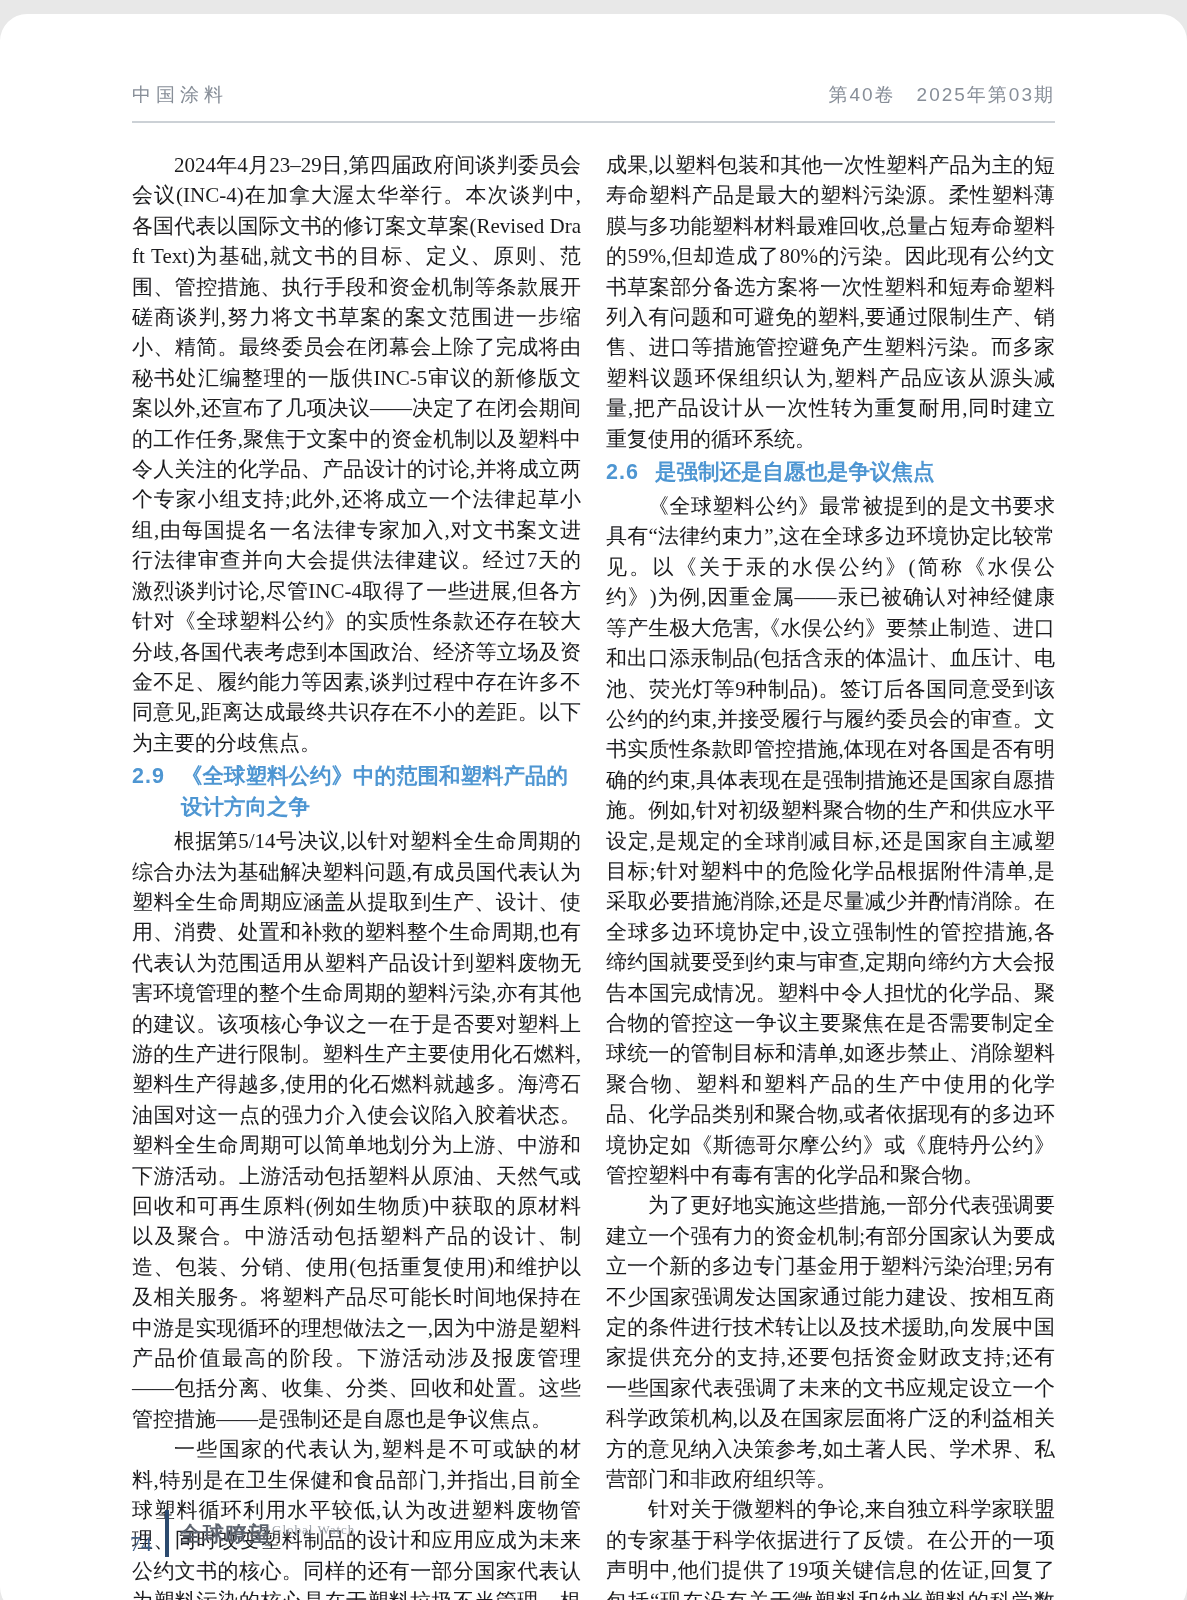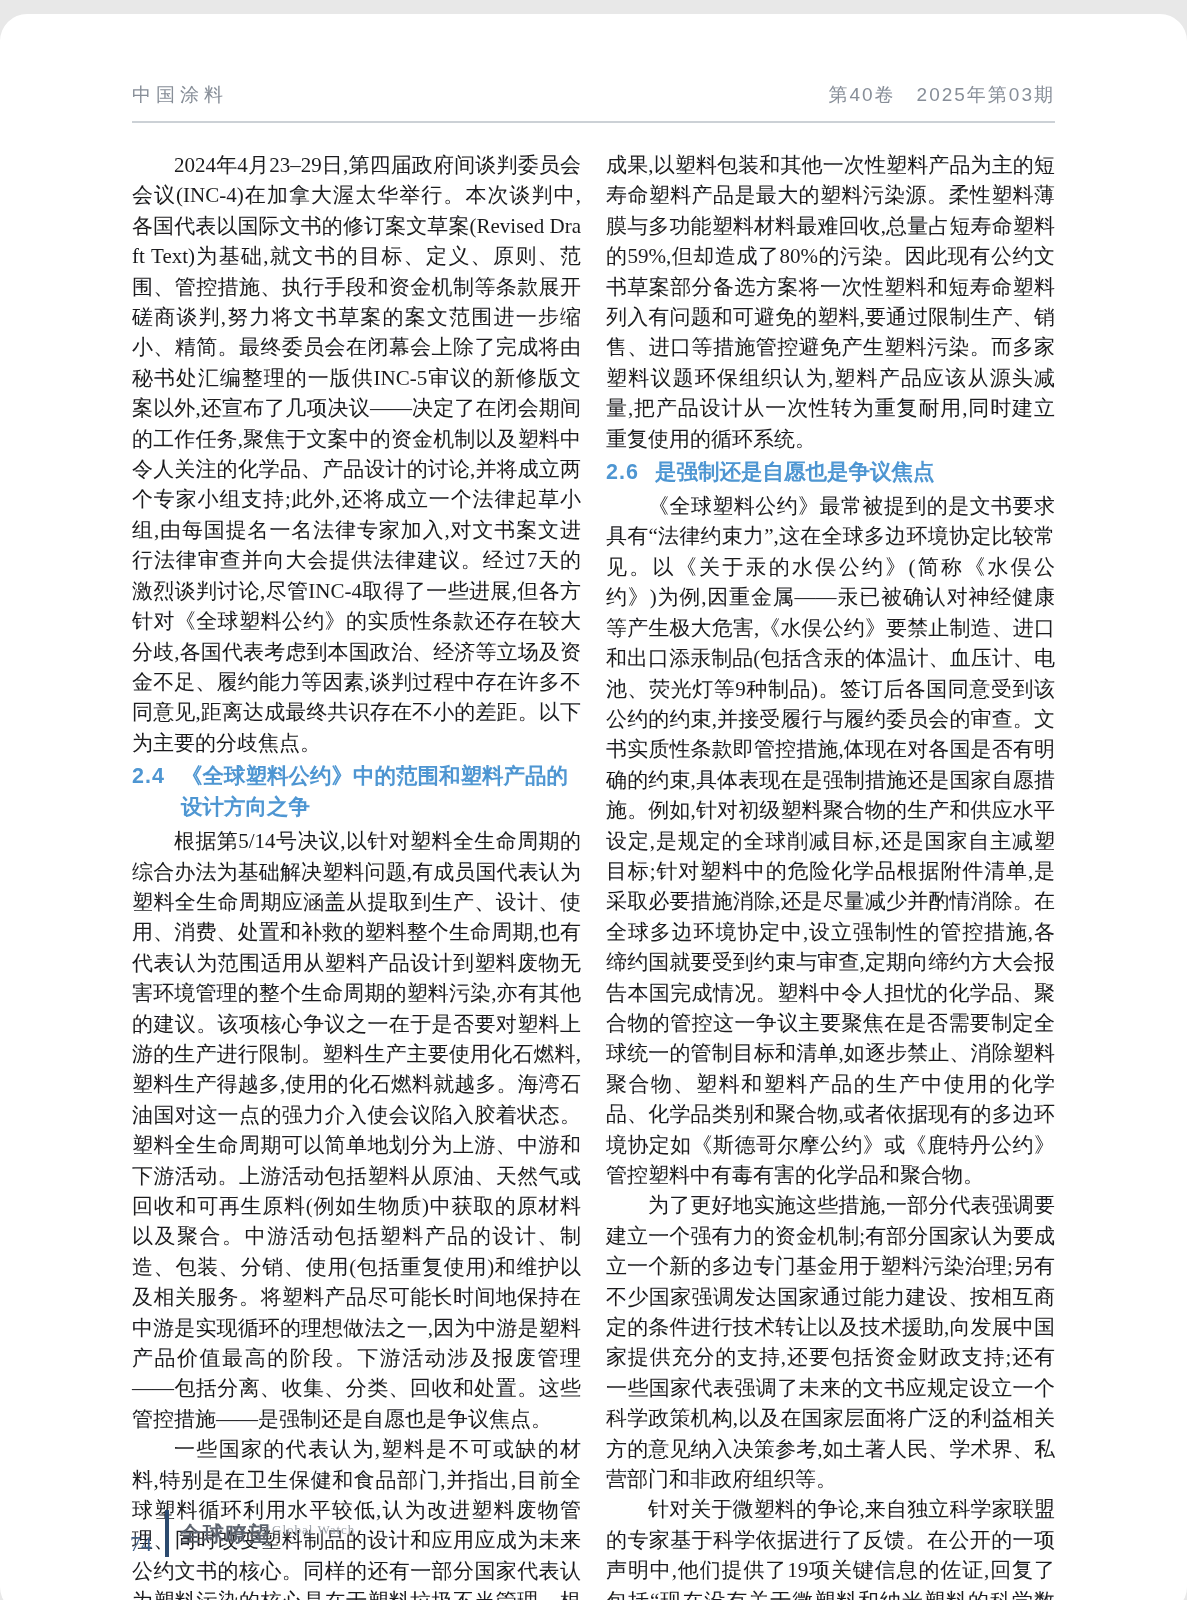--- a/index.html
+++ b/index.html
@@ -84,21 +84,21 @@
   <div class="running-header">
     <span class="journal-name">中国涂料</span>
     <span class="issue-info">第40卷　2025年第03期</span>
   </div>
 
   <div class="content">
 
     <div class="col">
       <p class="para">2024年4月23–29日,第四届政府间谈判委员会会议(INC-4)在加拿大渥太华举行。本次谈判中,各国代表以国际文书的修订案文草案(Revised Draft Text)为基础,就文书的目标、定义、原则、范围、管控措施、执行手段和资金机制等条款展开磋商谈判,努力将文书草案的案文范围进一步缩小、精简。最终委员会在闭幕会上除了完成将由秘书处汇编整理的一版供INC-5审议的新修版文案以外,还宣布了几项决议——决定了在闭会期间的工作任务,聚焦于文案中的资金机制以及塑料中令人关注的化学品、产品设计的讨论,并将成立两个专家小组支持;此外,还将成立一个法律起草小组,由每国提名一名法律专家加入,对文书案文进行法律审查并向大会提供法律建议。经过7天的激烈谈判讨论,尽管INC-4取得了一些进展,但各方针对《全球塑料公约》的实质性条款还存在较大分歧,各国代表考虑到本国政治、经济等立场及资金不足、履约能力等因素,谈判过程中存在许多不同意见,距离达成最终共识存在不小的差距。以下为主要的分歧焦点。</p>
       <div class="section-heading">
-        <span class="sec-num">2.4</span>
+        <span class="sec-num">2.9</span>
         <span class="sec-title">《全球塑料公约》中的范围和塑料产品的设计方向之争</span>
       </div>
       <p class="para">根据第5/14号决议,以针对塑料全生命周期的综合办法为基础解决塑料问题,有成员国代表认为塑料全生命周期应涵盖从提取到生产、设计、使用、消费、处置和补救的塑料整个生命周期,也有代表认为范围适用从塑料产品设计到塑料废物无害环境管理的整个生命周期的塑料污染,亦有其他的建议。该项核心争议之一在于是否要对塑料上游的生产进行限制。塑料生产主要使用化石燃料,塑料生产得越多,使用的化石燃料就越多。海湾石油国对这一点的强力介入使会议陷入胶着状态。塑料全生命周期可以简单地划分为上游、中游和下游活动。上游活动包括塑料从原油、天然气或回收和可再生原料(例如生物质)中获取的原材料以及聚合。中游活动包括塑料产品的设计、制造、包装、分销、使用(包括重复使用)和维护以及相关服务。将塑料产品尽可能长时间地保持在中游是实现循环的理想做法之一,因为中游是塑料产品价值最高的阶段。下游活动涉及报废管理——包括分离、收集、分类、回收和处置。这些管控措施——是强制还是自愿也是争议焦点。</p>
       <p class="para">一些国家的代表认为,塑料是不可或缺的材料,特别是在卫生保健和食品部门,并指出,目前全球塑料循环利用水平较低,认为改进塑料废物管理、同时改变塑料制品的设计和应用应成为未来公约文书的核心。同样的还有一部分国家代表认为塑料污染的核心是在于塑料垃圾不当管理。根据《塑料科学》的研究</p>
     </div>
 
     <div class="col">
       <p class="para no-indent">成果,以塑料包装和其他一次性塑料产品为主的短寿命塑料产品是最大的塑料污染源。柔性塑料薄膜与多功能塑料材料最难回收,总量占短寿命塑料的59%,但却造成了80%的污染。因此现有公约文书草案部分备选方案将一次性塑料和短寿命塑料列入有问题和可避免的塑料,要通过限制生产、销售、进口等措施管控避免产生塑料污染。而多家塑料议题环保组织认为,塑料产品应该从源头减量,把产品设计从一次性转为重复耐用,同时建立重复使用的循环系统。</p>
       <div class="section-heading">
         <span class="sec-num">2.6</span>

